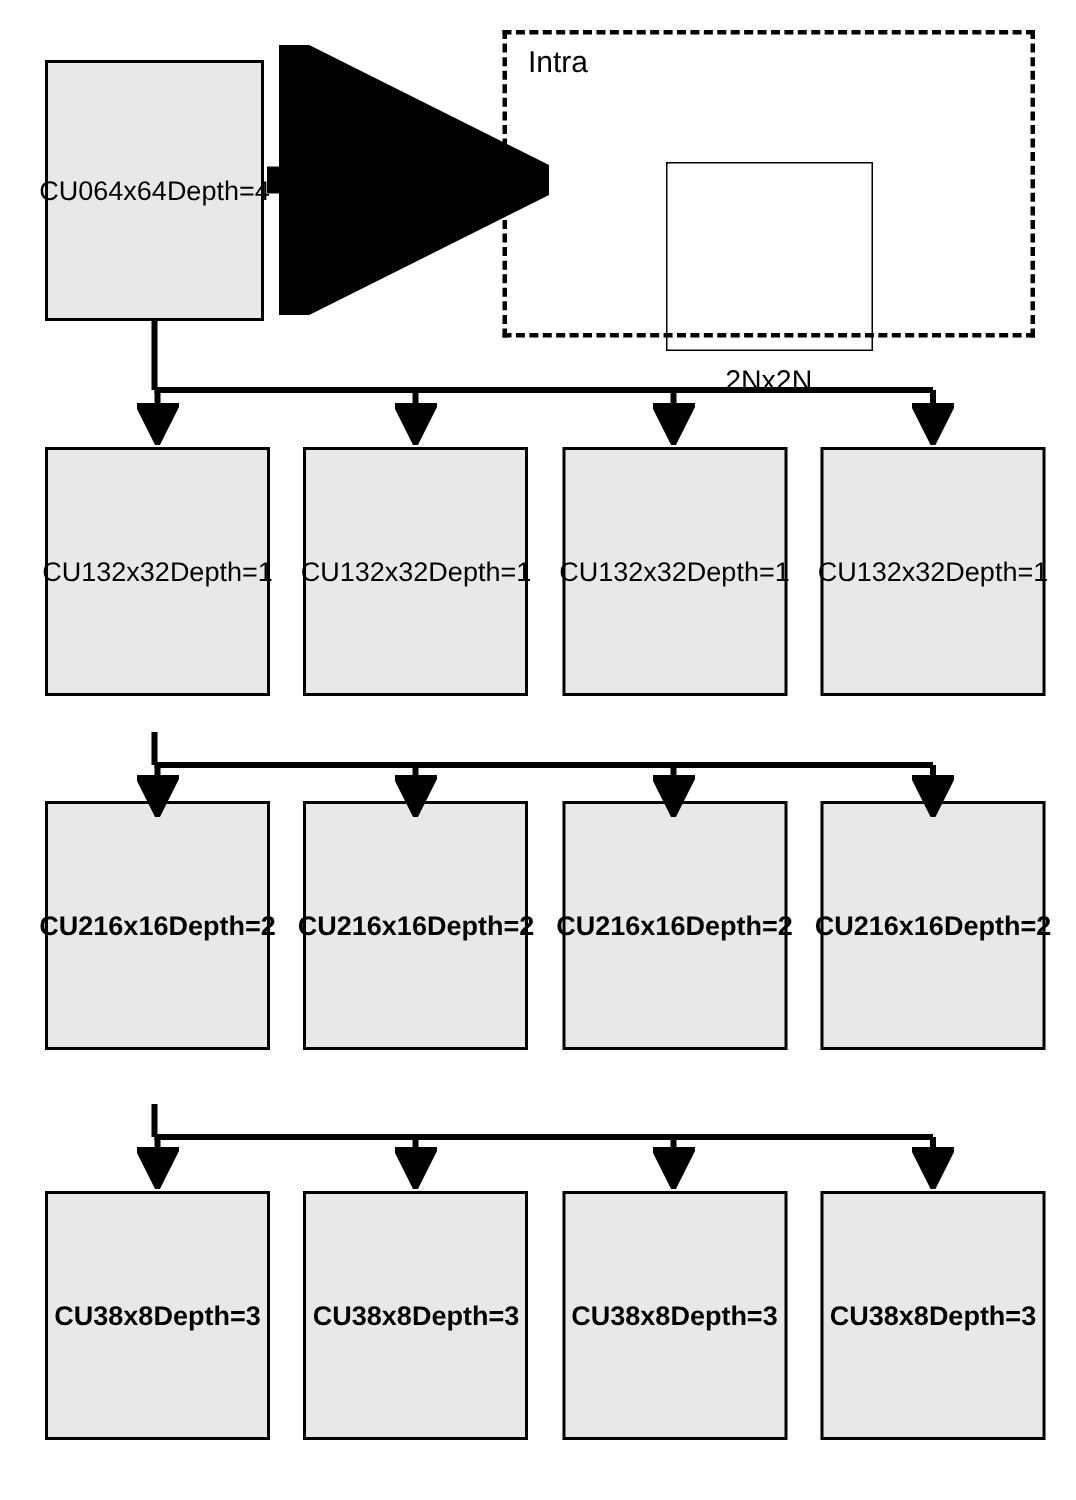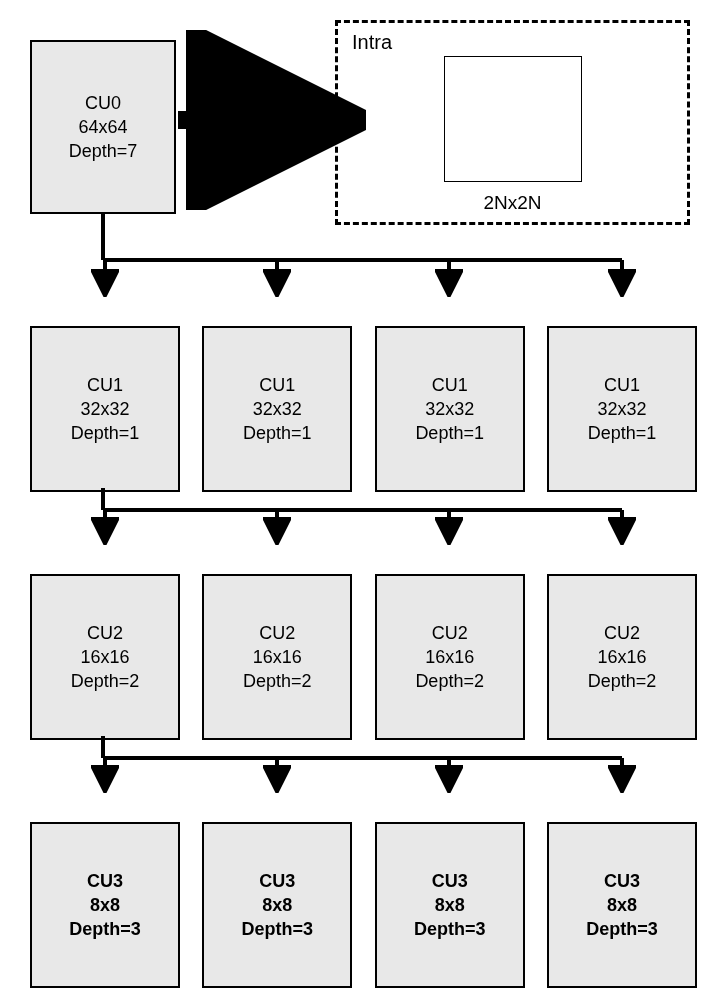--- a/index.html
+++ b/index.html
@@ -15,21 +15,21 @@
     font-family: "Segoe UI", "Helvetica Neue", Arial, sans-serif;
     font-size: 18px;
     color: #000;
     position: relative;
   }
   .cu-box {
     position: absolute;
     background: var(--fill);
     border: 2px solid var(--line);
     display: flex;
-    flex-direction: column;
+    flex-direction: row;
     align-items: center;
     justify-content: center;
     line-height: 1.35;
     text-align: center;
   }
   .cu-box span { display: block; }
 
   
   .cu0 { left: 30px; top: 40px; width: 146px; height: 174px; }
 
@@ -37,31 +37,33 @@
   .intra-panel {
     position: absolute;
     left: 335px;
     top: 20px;
     width: 355px;
     height: 205px;
     border: 3px dashed var(--line);
     padding: 6px 10px 8px 10px;
     display: flex;
     flex-direction: column;
+    gap: 36px;
   }
   .intra-title {
     font-size: 20px;
     margin: 2px 0 2px 4px;
   }
   .intra-body {
     flex: 1;
     display: flex;
     gap: 24px;
     align-items: center;
     justify-content: center;
+    margin-top: 16px;
   }
   .prediction {
     display: flex;
     flex-direction: column;
     align-items: center;
     justify-content: flex-end;
   }
   .pu-square {
     width: 138px;
     height: 126px;
@@ -83,44 +85,43 @@
     position: absolute;
     left: 30px;
     right: 20px;
     display: flex;
     justify-content: space-between;
   }
   .row .cu-box {
     position: relative;
     width: 150px;
     height: 166px;
-    margin-top: 28px;
   }
   .row1 { top: 298px; }
-  .row2 { top: 546px; }
+  .row2 { top: 534px; font-weight: bold; }
   .row3 { top: 794px; font-weight: bold; }
 
   
   svg.overlay {
     position: absolute;
     left: 0;
     top: 0;
     width: 717px;
     height: 1000px;
     pointer-events: none;
   }
   svg.overlay * { stroke: var(--line); }
 </style>
 </head>
 <body>
 
 <div class="cu-box cu0">
   <span>CU0</span>
   <span>64x64</span>
-  <span>Depth=7</span>
+  <span>Depth=4</span>
 </div>
 
 <div class="intra-panel">
   <div class="intra-title">Intra</div>
   <div class="intra-body">
     <div class="prediction">
       <div class="pu-square"></div>
       <div class="pu-label">2Nx2N</div>
     </div>
   </div>

